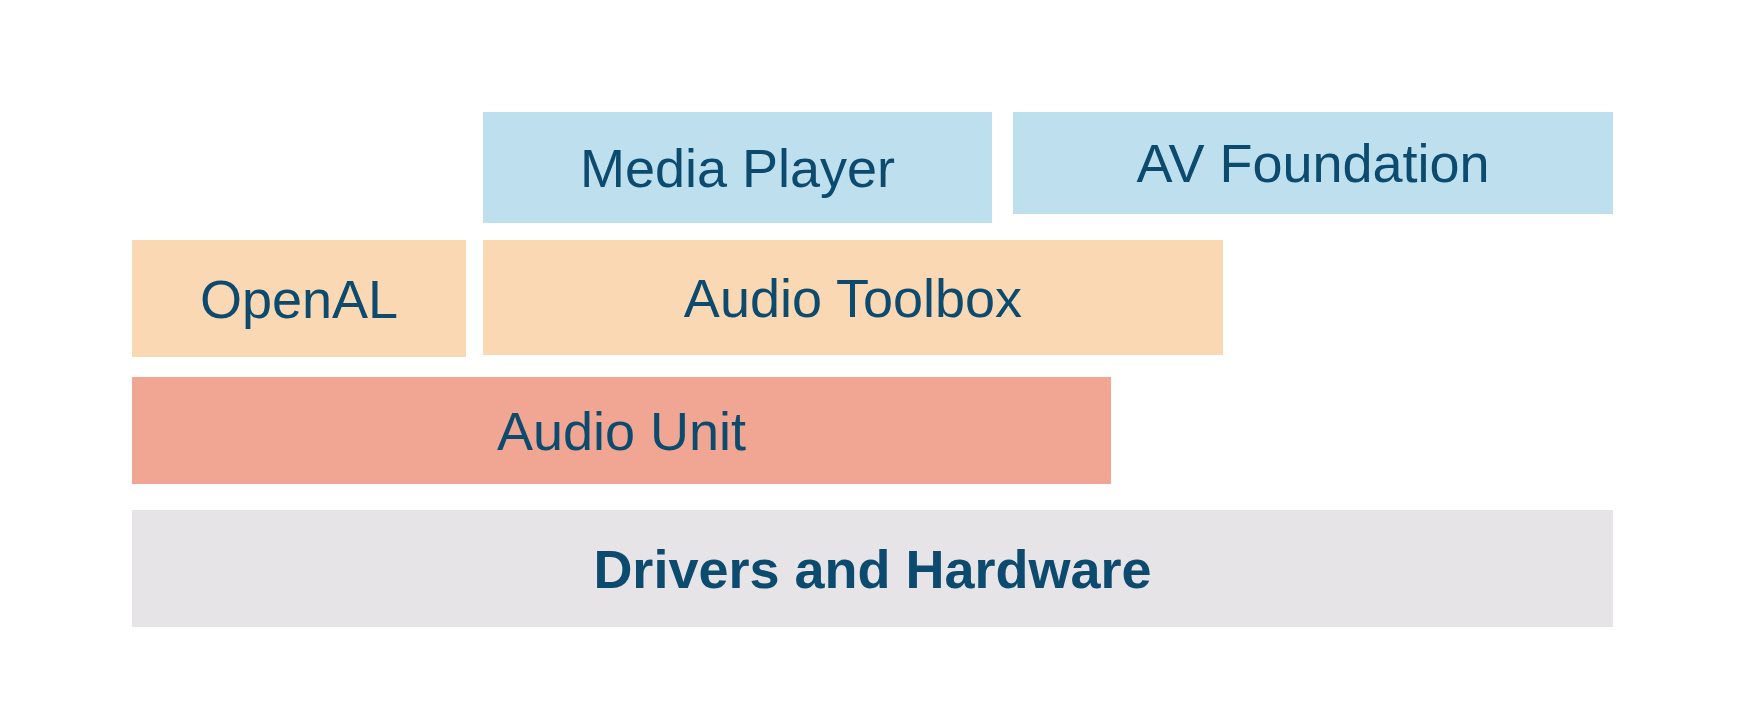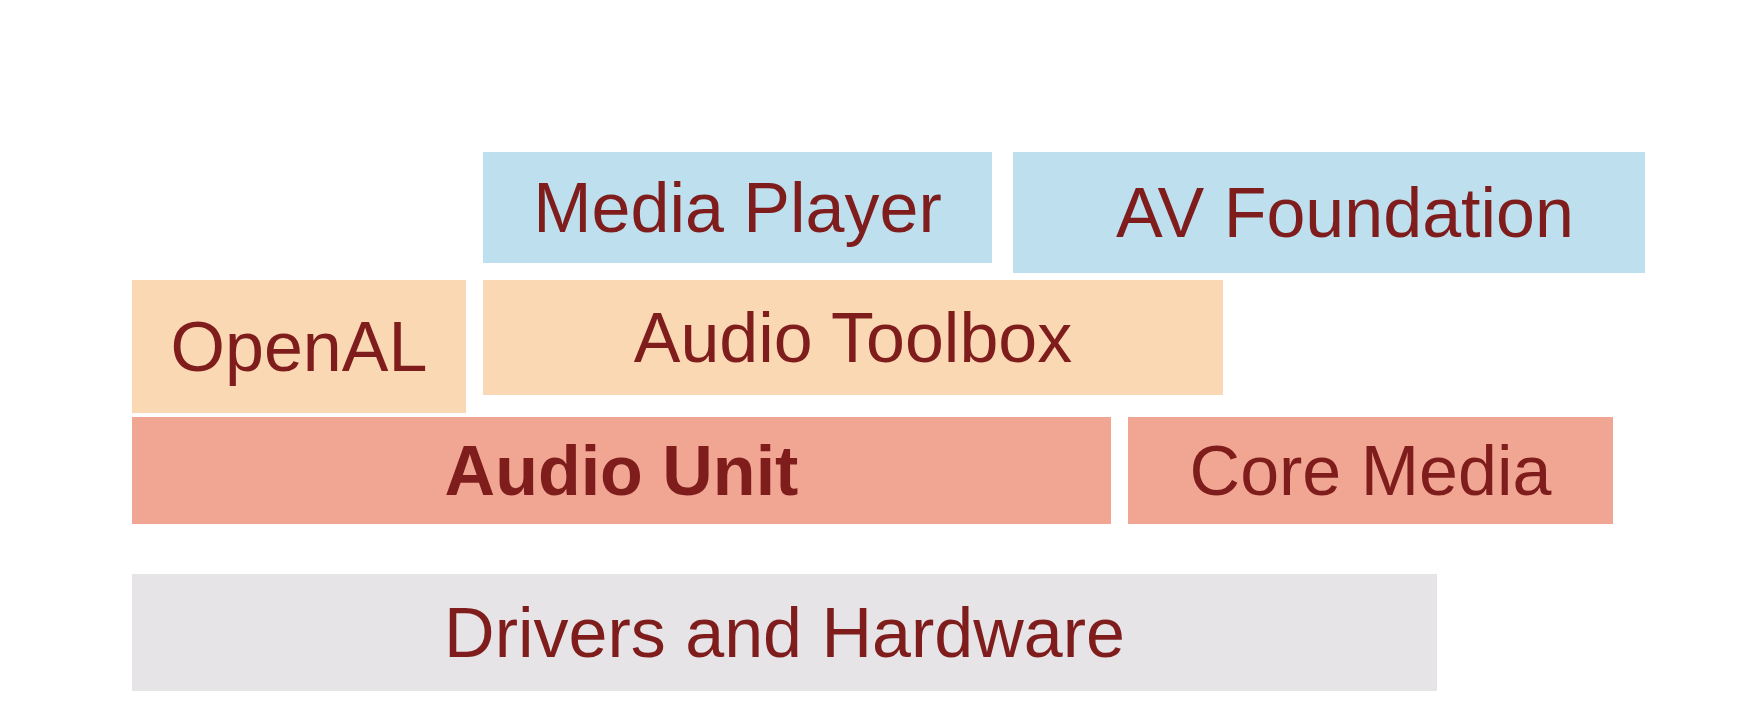--- a/index.html
+++ b/index.html
@@ -13,53 +13,51 @@
     height: 704px;
     background: #ffffff;
     overflow: hidden;
     font-family: "Liberation Sans", "DejaVu Sans", sans-serif;
   }
   .box {
     position: absolute;
     display: flex;
     align-items: center;
     justify-content: center;
-    font-size: 70px;
+    font-size: 54px;
     font-weight: 400;
-    color: #7f1d1d;
+    color: #0c4a6e;
     letter-spacing: 0px;
     white-space: nowrap;
-    margin-top: 40px;
   }
   
   .box-media-player   { left: 483px;  top: 112px; width: 509px;  height: 111px; }
-  .box-av-foundation  { left: 1013px; top: 112px; width: 600px;  height: 121px; padding-left: 32px; }
+  .box-av-foundation  { left: 1013px; top: 112px; width: 600px;  height: 102px; }
   
-  .box-openal         { left: 132px;  top: 240px; width: 334px;  height: 133px; }
+  .box-openal         { left: 132px;  top: 240px; width: 334px;  height: 117px; }
   .box-audio-toolbox  { left: 483px;  top: 240px; width: 740px;  height: 115px; }
   .box-foundation     { left: 1128px; top: 240px; width: 485px;  height: 115px; }
   
-  .box-audio-unit     { left: 132px;  top: 377px; width: 979px;  height: 107px; font-weight: bold; }
+  .box-audio-unit     { left: 132px;  top: 377px; width: 979px;  height: 107px; }
   .box-core-media     { left: 1128px; top: 377px; width: 485px;  height: 107px; }
   
-  .box-drivers        { left: 132px;  top: 534px; width: 1305px; height: 117px; }
+  .box-drivers        { left: 132px;  top: 510px; width: 1481px; height: 117px; font-weight: bold; }
 </style>
 </head>
 <body>
 
 <div class="canvas">
 
   <div class="box box-media-player" style="background: rgb(189, 223, 238);">Media Player</div>
 
   <div class="box box-av-foundation" style="background: rgb(189, 223, 238);">AV Foundation</div>
 
   <div class="box box-openal" style="background: rgb(251, 216, 180);">OpenAL</div>
 
   <div class="box box-audio-toolbox" style="background: rgb(251, 216, 180);">Audio Toolbox</div>
 
 
   <div class="box box-audio-unit" style="background: rgb(241, 165, 147);">Audio Unit</div>
 
-  <div class="box box-core-media" style="background: rgb(241, 165, 147);">Core Media</div>
 
   <div class="box box-drivers" style="background: rgb(230, 228, 231);">Drivers and Hardware</div>
 
 </div>
 
 </body></html>

